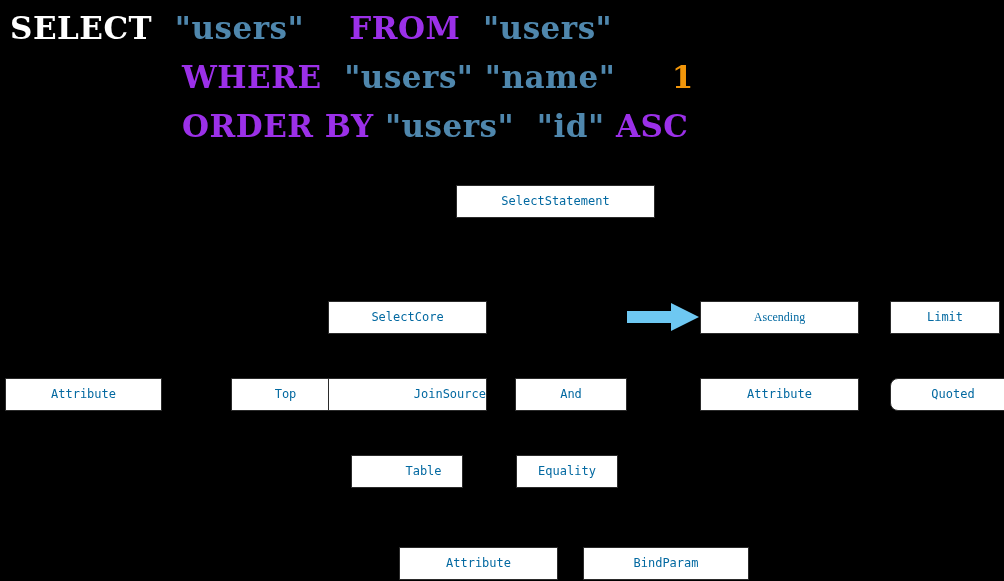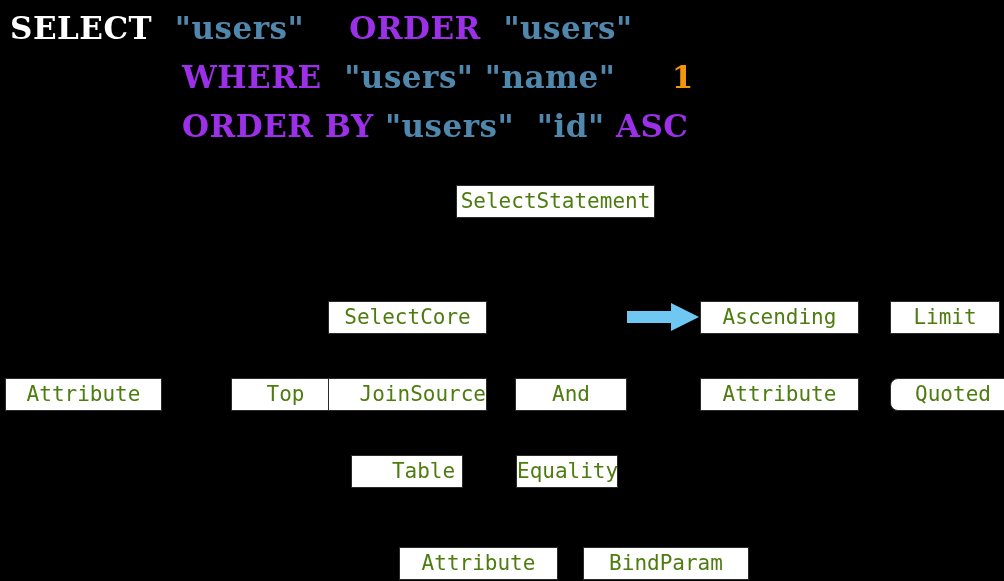--- a/index.html
+++ b/index.html
@@ -49,23 +49,23 @@
     left: 0;
     top: 0;
     width: 1004px;
     height: 581px;
   }
   .tree-node {
     position: absolute;
     box-sizing: border-box;
     background: #ffffff;
     border: 1px solid #2b2b2b;
-    color: #4d7c0f;
+    color: #0369a1;
     font-family: "DejaVu Sans Mono", monospace;
-    font-size: 21px;
+    font-size: 12px;
     line-height: 30px;
     height: 33px;
     text-align: center;
     white-space: nowrap;
     overflow: hidden;
   }
 
   
   #cursor-arrow {
     position: absolute;
@@ -73,29 +73,29 @@
     top: 303px;
     width: 72px;
     height: 28px;
   }
   #cursor-arrow svg { display: block; }
 </style>
 </head>
 <body>
 
 <div id="sql-listing">
-  <div class="sql-line" id="sql-line-1"><span class="tok-keyword-select">SELECT</span><span class="tok-space">  </span><span class="tok-identifier">"users"</span><span class="tok-space">    </span><span class="tok-keyword">ORDER</span><span class="tok-space">  </span><span class="tok-identifier">"users"</span></div>
+  <div class="sql-line" id="sql-line-1"><span class="tok-keyword-select">SELECT</span><span class="tok-space">  </span><span class="tok-identifier">"users"</span><span class="tok-space">    </span><span class="tok-keyword">FROM</span><span class="tok-space">  </span><span class="tok-identifier">"users"</span></div>
   <div class="sql-line" id="sql-line-2"><span class="tok-keyword">WHERE</span><span class="tok-space">  </span><span class="tok-identifier">"users"</span><span class="tok-space"> </span><span class="tok-identifier">"name"</span><span class="tok-space">     </span><span class="tok-literal">1</span></div>
   <div class="sql-line" id="sql-line-3"><span class="tok-keyword">ORDER BY</span><span class="tok-space"> </span><span class="tok-identifier">"users"</span><span class="tok-space">  </span><span class="tok-identifier">"id"</span><span class="tok-space"> </span><span class="tok-keyword">ASC</span></div>
 </div>
 
 <div id="parse-tree">
     <div class="tree-node" style="left: 456px; top: 185px; width: 199px;">SelectStatement</div>
     <div class="tree-node" style="left: 328px; top: 301px; width: 159px;">SelectCore</div>
-    <div class="tree-node" style="left: 700px; top: 301px; width: 159px;">Ascending</div>
+    <div class="tree-node" style="left: 700px; top: 301px; width: 159px; font-family: Liberation Serif, serif;">Ascending</div>
     <div class="tree-node" style="left: 890px; top: 301px; width: 110px;">Limit</div>
     <div class="tree-node" style="left: 5px; top: 378px; width: 157px;">Attribute</div>
     <div class="tree-node" style="left: 191px; top: 378px; width: 109px; margin-left: 40px;">Top</div>
     <div class="tree-node" style="left: 328px; top: 378px; width: 159px; text-align: right;">JoinSource</div>
     <div class="tree-node" style="left: 515px; top: 378px; width: 112px;">And</div>
     <div class="tree-node" style="left: 700px; top: 378px; width: 159px;">Attribute</div>
     <div class="tree-node" style="left: 890px; top: 378px; width: 126px; border-radius: 8px;">Quoted</div>
     <div class="tree-node" style="left: 351px; top: 455px; width: 112px; padding-left: 33px;">Table</div>
     <div class="tree-node" style="left: 516px; top: 455px; width: 102px;">Equality</div>
     <div class="tree-node" style="left: 399px; top: 547px; width: 159px;">Attribute</div>

